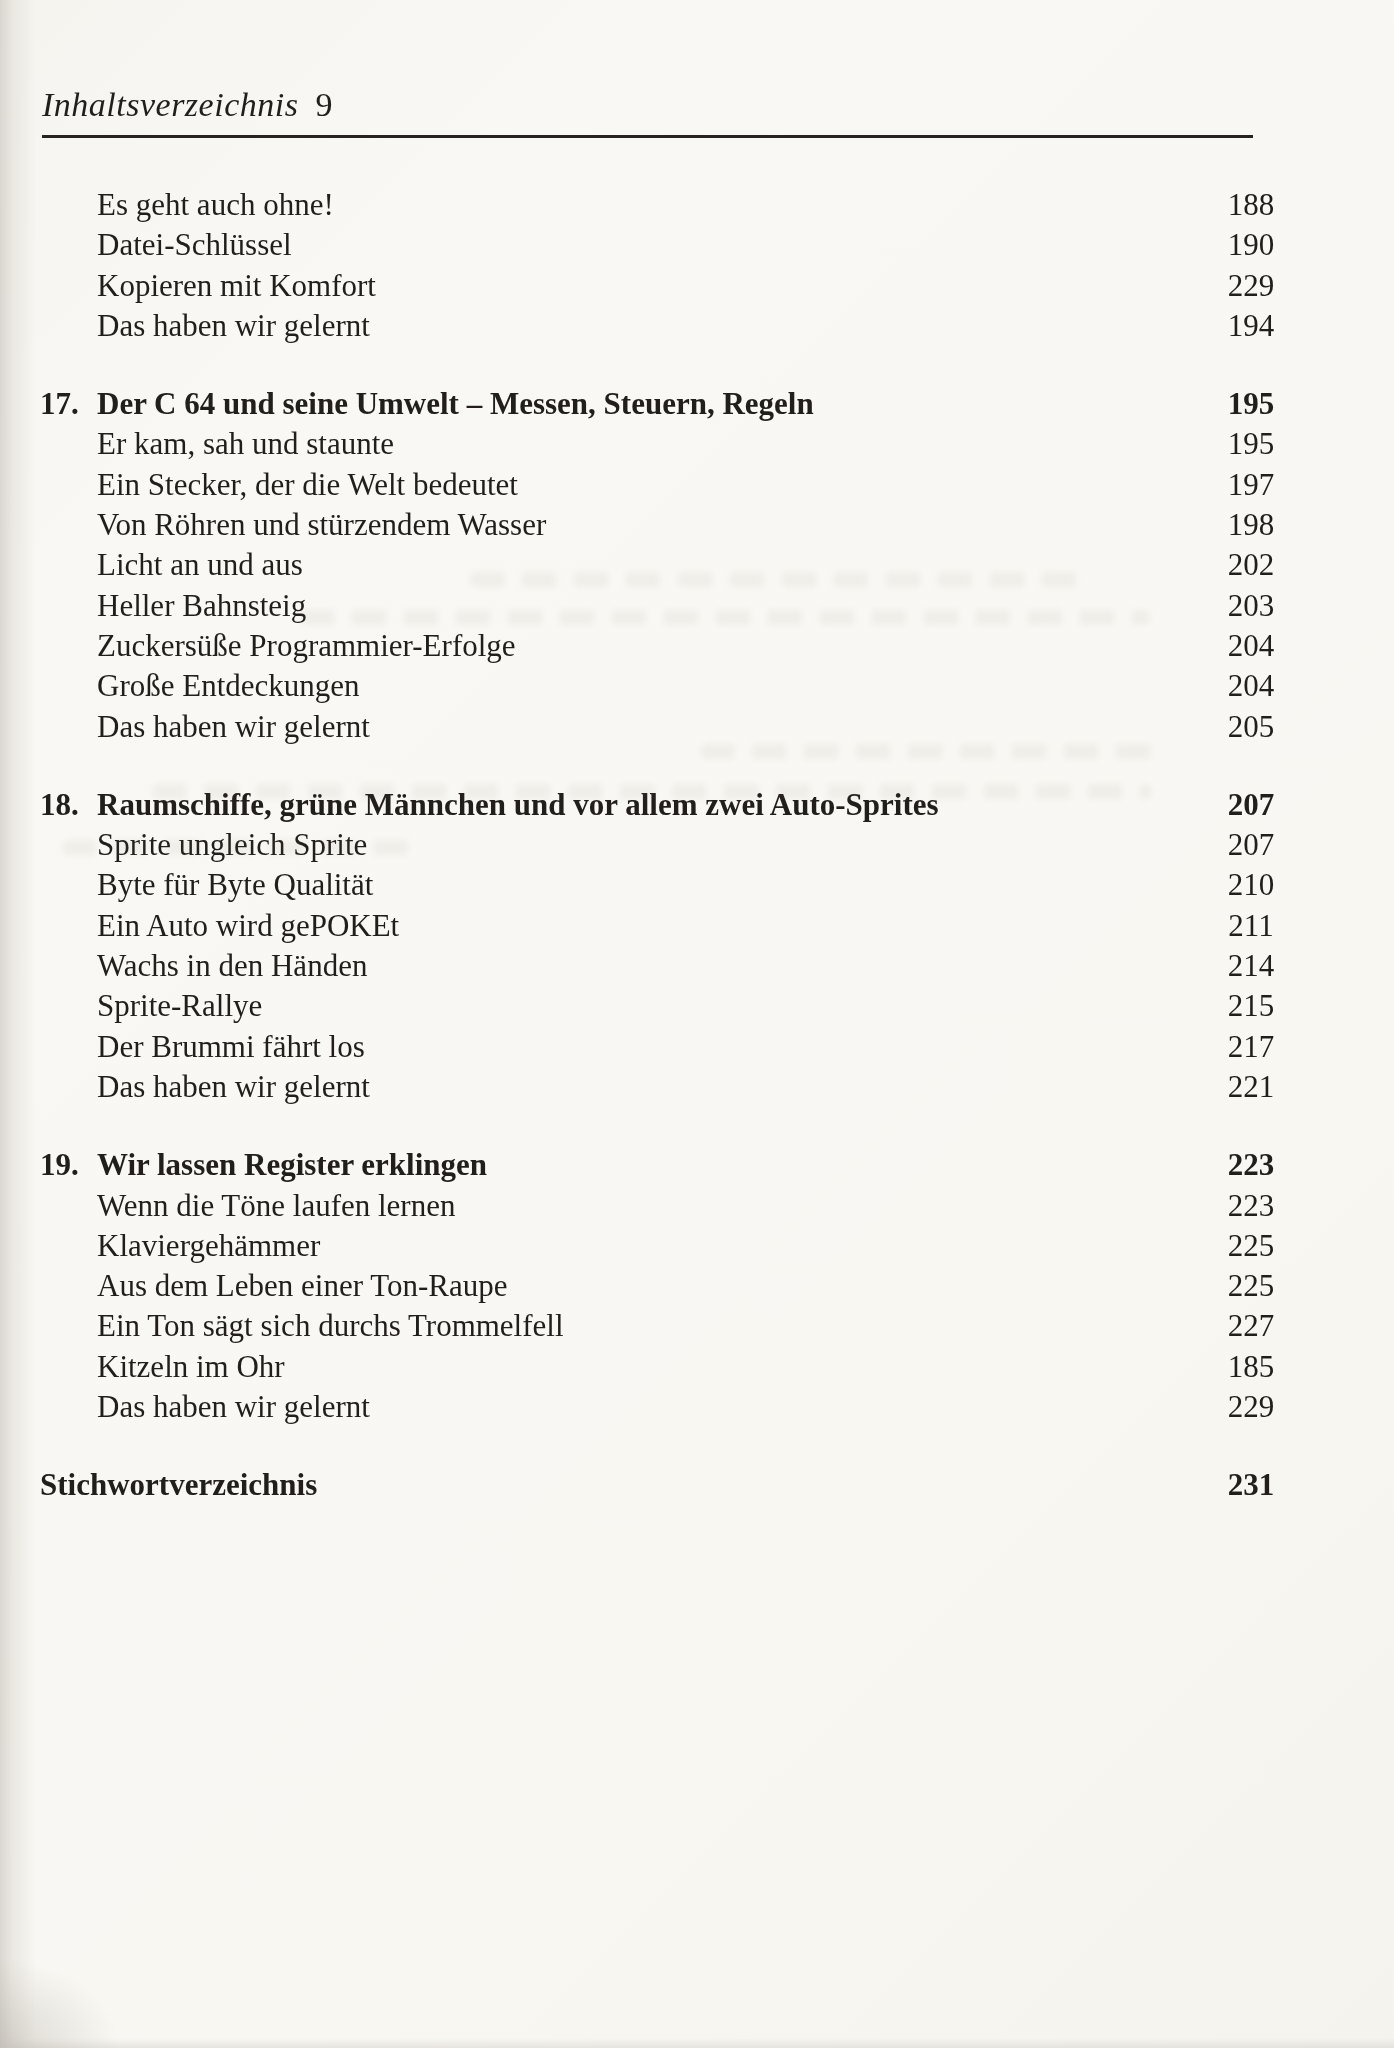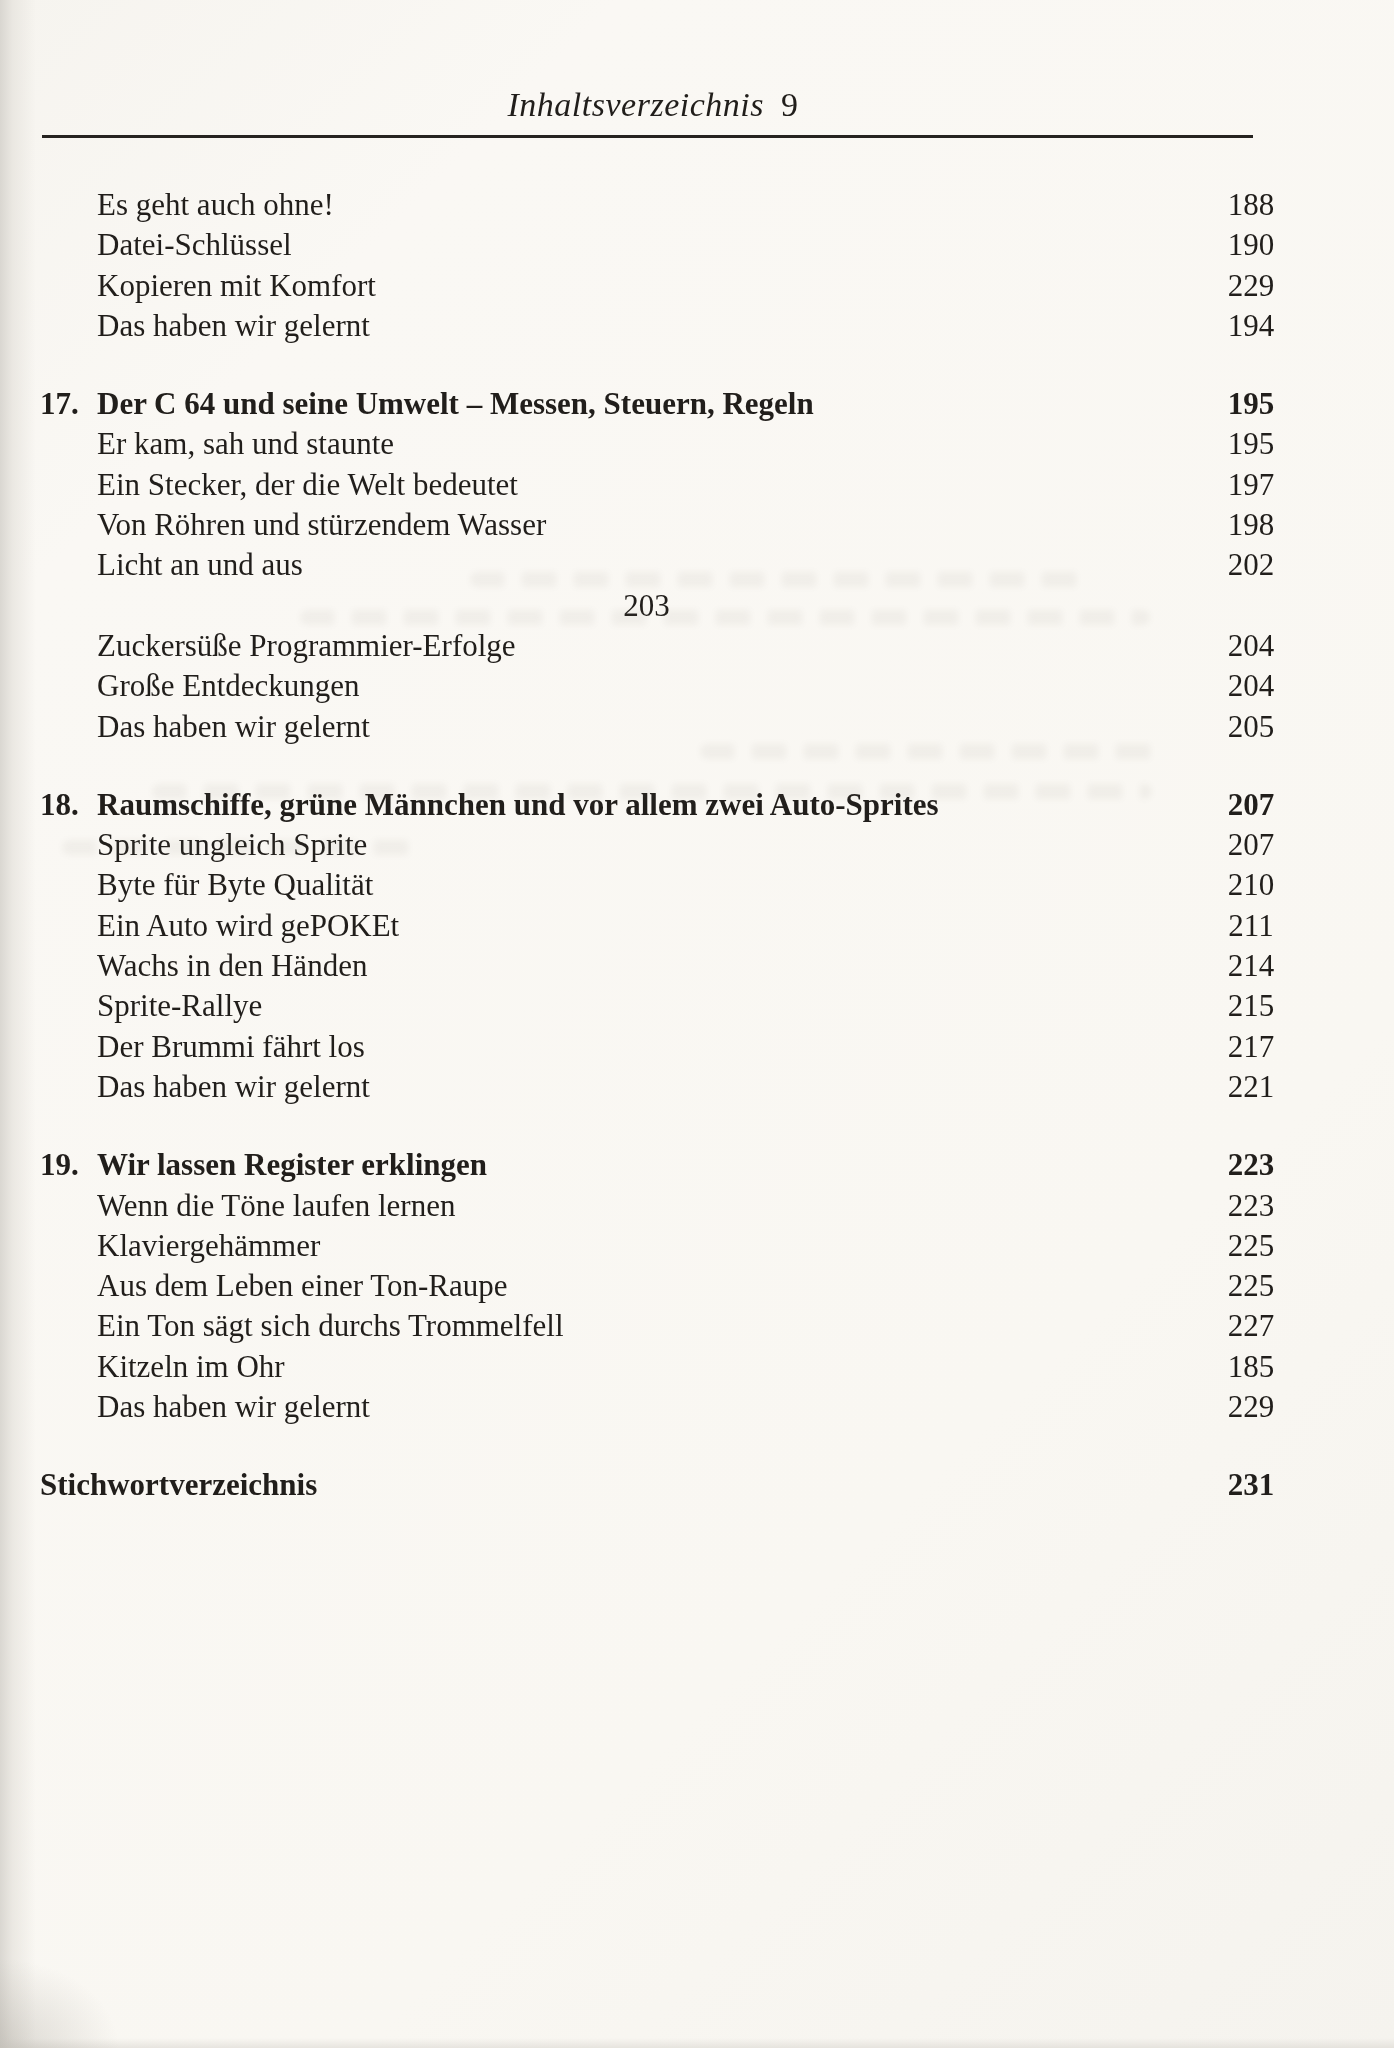--- a/index.html
+++ b/index.html
@@ -41,21 +41,21 @@
   }
   .b1 { left: 470px;  top: 572px;  width: 620px; }
   .b2 { left: 300px;  top: 610px;  width: 850px; }
   .b3 { left: 700px;  top: 744px;  width: 465px; }
   .b4 { left: 152px;  top: 784px;  width: 1000px; }
   .b5 { left: 62px;   top: 840px;  width: 350px; }
 
   header {
     margin: 0 130px 0 42px;
     padding-top: 84px;
-    text-align: center;
+    text-align: left;
     font-size: 34px;
     line-height: 42px;
     font-style: italic;
     letter-spacing: .5px;
   }
   .header-page {
     font-style: normal;
     margin-left: 17px;
   }
   hr.rule {
@@ -143,20 +143,21 @@
     <span class="label">Von Röhren und stürzendem Wasser</span>
     <span class="page">198</span>
   </div>
       <div class="row">
     <span class="num"></span>
     <span class="label">Licht an und aus</span>
     <span class="page">202</span>
   </div>
       <div class="row">
     <span class="num"></span>
+    <span class="label">Heller Bahnsteig</span>
     <span class="page">203</span>
   </div>
       <div class="row">
     <span class="num"></span>
     <span class="label">Zuckersüße Programmier-Erfolge</span>
     <span class="page">204</span>
   </div>
       <div class="row">
     <span class="num"></span>
     <span class="label">Große Entdeckungen</span>

